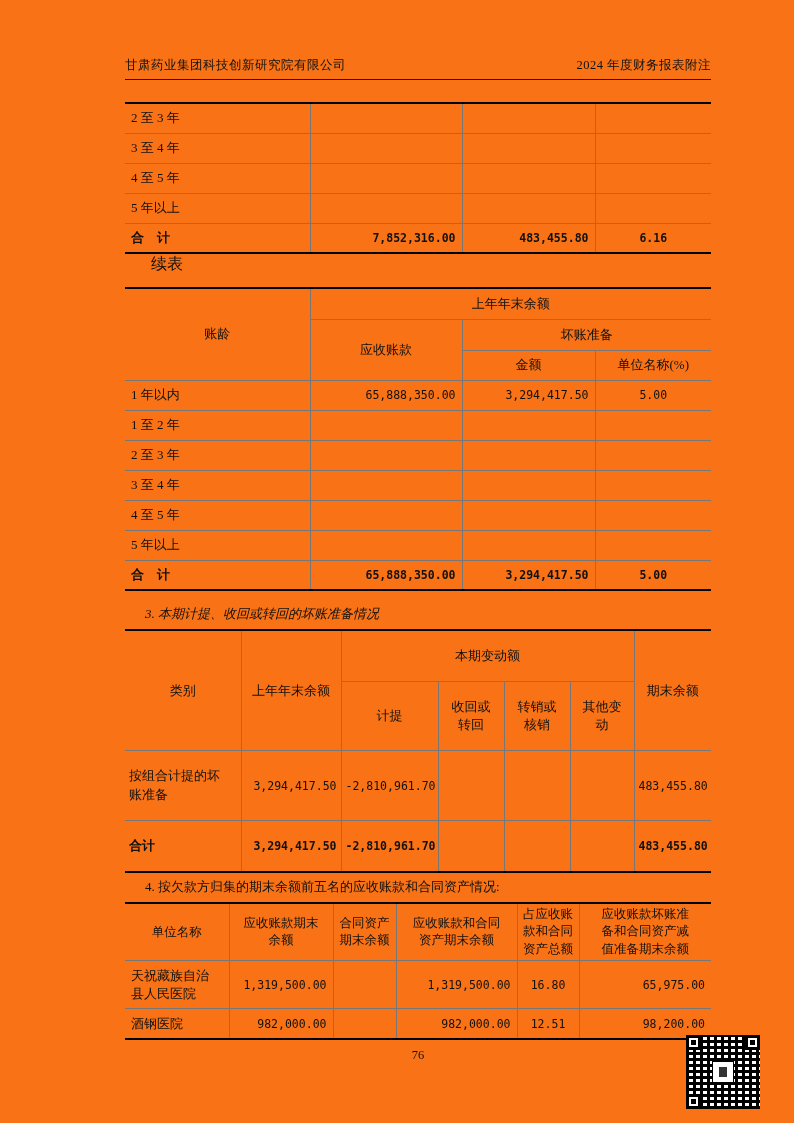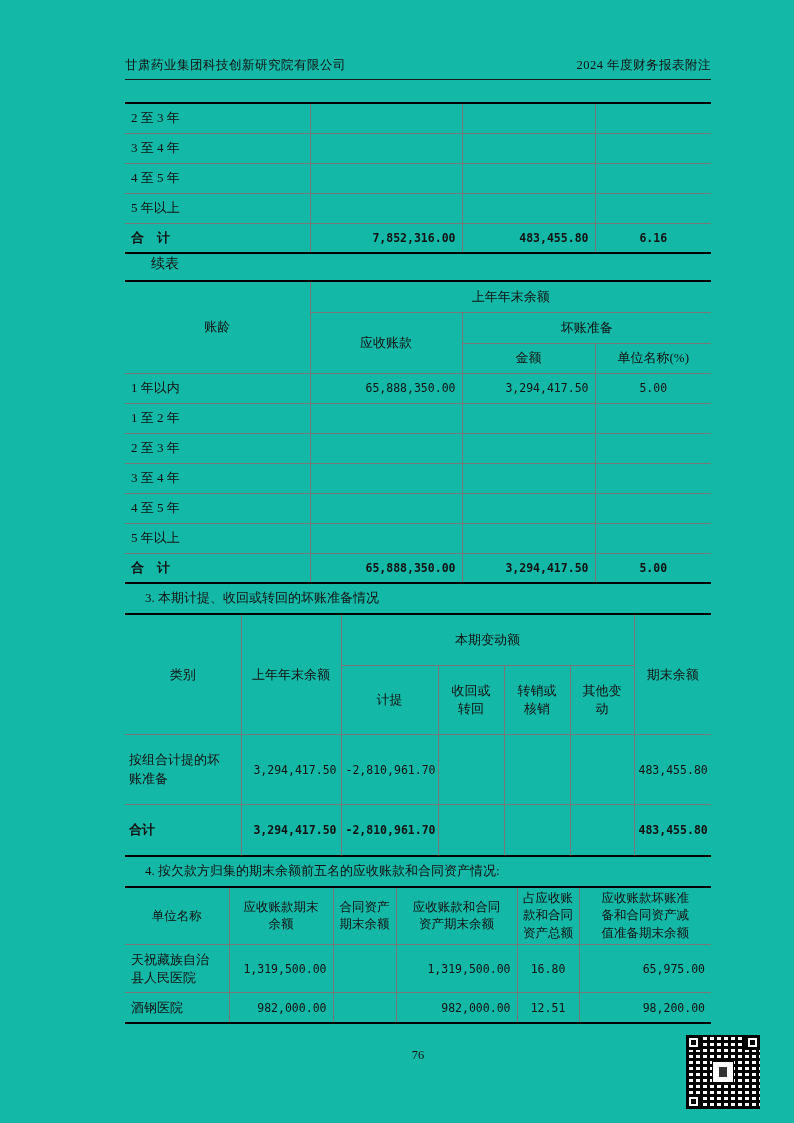--- a/index.html
+++ b/index.html
@@ -1,36 +1,36 @@
 <!DOCTYPE html>
 <html><head>
 <meta charset="utf-8">
 <style>
   html,body{margin:0;padding:0;background:#888;}
-  .page{width:794px;height:1123px;position:relative;background:#14b8a6;margin:0 auto;
+  .page{width:794px;height:1123px;position:relative;background:#f97316;margin:0 auto;
         font-family:"Liberation Serif","DejaVu Serif",serif;color:#111;overflow:hidden;}
   .content{position:absolute;left:125px;top:0;width:586px;}
   .doc-header{display:flex;justify-content:space-between;align-items:flex-end;
               padding-top:57px;padding-bottom:5px;border-bottom:1.5px solid #1a1a1a;
               font-size:12.5px;letter-spacing:.5px;}
   table{border-collapse:collapse;width:586px;table-layout:fixed;
         border-top:2.5px solid #000;border-bottom:2.5px solid #000;
         border-left:hidden;border-right:hidden;}
   td{border:1px solid #777;padding:0 6px;font-size:13px;overflow:hidden;}
   .t1{margin-top:22px;}
   .t1 tr{height:30px;}
   .hd{text-align:center;font-weight:normal;}
   .num{text-align:right;font-family:"DejaVu Sans Mono","Liberation Mono",monospace;font-size:11.5px;}
   .pct{text-align:center;font-family:"DejaVu Sans Mono","Liberation Mono",monospace;font-size:11.5px;}
   .ctr{text-align:left;}
   .total td{font-weight:bold;}
   .wrap{white-space:pre-line;line-height:1.4;}
-  .cont-label{height:26px;line-height:20px;padding-left:26px;font-size:14px;}
+  .cont-label{height:33px;line-height:20px;padding-left:26px;font-size:16px;}
   .sec-title{font-size:13px;padding-left:20px;}
-  .sec-title.s3{margin:5px 0 6px 0;height:18px;line-height:18px;}
+  .sec-title.s3{margin:14px 0 6px 0;height:18px;line-height:18px;font-style:italic;}
   .sec-title.s4{margin:5px 0 6px 0;height:18px;line-height:18px;}
   .t3 td{padding:16px 4px;}
   .t4 td.hd{padding:2px 2px;font-size:12.5px;}
   .footer-page{position:absolute;left:125px;top:1048px;width:586px;text-align:center;font-size:12.5px;}
   
   .qr{position:absolute;left:686px;top:1035px;width:74px;height:74px;background:#fff;}
   .qr-noise{position:absolute;inset:0;
     background-image:
       repeating-linear-gradient(0deg,#000 0 3px,rgba(255,255,255,0) 3px 6px),
       repeating-linear-gradient(90deg,#000 0 3px,#fff 3px 7px),

